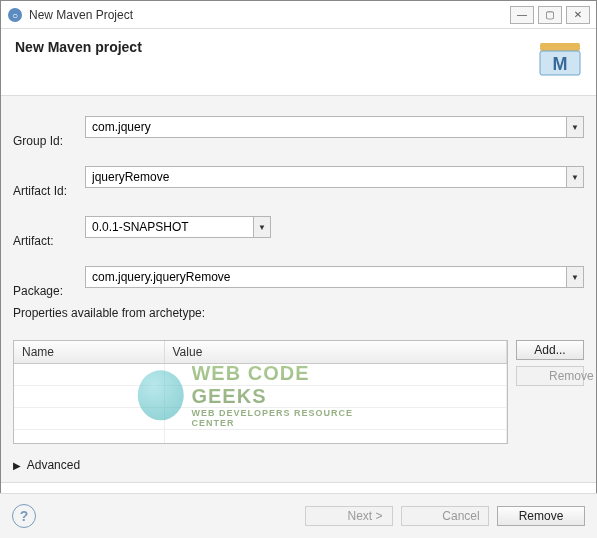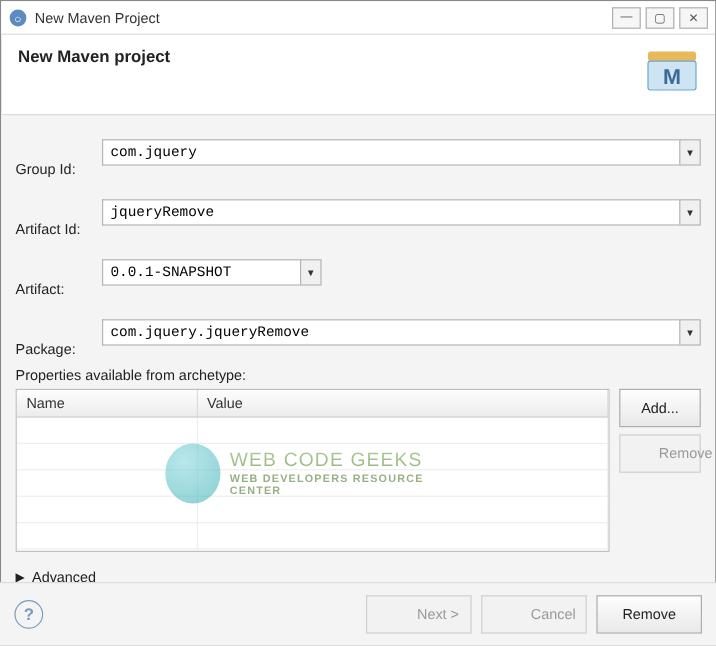--- a/index.html
+++ b/index.html
@@ -36,44 +36,44 @@
       display:flex; align-items:flex-start; justify-content:space-between;
     }
     .header h1 { font-size: 14px; font-weight: bold; color:#222; }
     .header-icon { width:44px;height:40px; }
     
     .form-area { background:#f4f4f4; border-top:1px solid #ddd;border-bottom:1px solid #ddd;padding:10px 12px; }
     .field-row { display:flex; align-items:center; margin-bottom:8px; }
     .field-label { width: 72px; color:#222;margin-top:28px; }
     .field-input {
       flex:1; height:22px; border:1px solid #b5b5b5; background:#fff;
-      padding:0 6px; font-size:12px; font-family:Liberation Mono, monospace;
+      padding:0 6px; font-size:12px; font-family:Liberation Sans, sans-serif;
     }
     .combo { position:relative; display:flex; flex:1; }
     .combo input { flex:1; border-right:none; }
     .combo .caret, .caret-btn {
       width:18px; border:1px solid #b5b5b5; border-left:1px solid #b5b5b5;
       background:#f0f0f0; display:flex;align-items:center;justify-content:center;
       font-size:8px;color:#333;
     }
     .combo-short { flex:0 0 178px; }
-    .props-label { margin-top:6px; margin-bottom:4px; color:#222; }
+    .props-label { margin-top:6px; margin-bottom:20px; color:#222; }
     .props-row { display:flex; gap:8px; }
-    .table-wrap { flex:1; border:1px solid #bfbfbf; background:#fff; height:136px; position:relative; overflow:hidden;}
+    .table-wrap { flex:1; border:1px solid #bfbfbf; background:#fff; height:104px; position:relative; overflow:hidden;}
     table { width:100%; border-collapse:collapse; table-layout:fixed; }
     thead th {
       text-align:left; font-weight:normal; padding:4px 8px; font-size:12px;
       background:linear-gradient(#fdfdfd,#ececec);
       border-bottom:1px solid #c8c8c8; border-right:1px solid #dcdcdc;
       height:22px;
     }
     tbody td { border-bottom:1px solid #eee; border-right:1px solid #eee; height:22px; }
     .side-btns { display:flex; flex-direction:column; gap:6px; width:68px; }
     .btn {
-      height:32px; border:1px solid #adadad; background:linear-gradient(#fdfdfd,#e9e9e9);
+      height:20px; border:1px solid #adadad; background:linear-gradient(#fdfdfd,#e9e9e9);
       font-size:12px; font-family:inherit; color:#222; cursor:pointer;
     }
     .btn:disabled { color:#9a9a9a; cursor:default; background:#f2f2f2; border-color:#cfcfcf;padding-left:32px;}
     .advanced { display:flex;align-items:center;gap:6px;margin-top:14px;color:#222; cursor:pointer;}
     .adv-arrow { font-size:10px; }
     
     .footer {
       position:absolute; bottom:0; left:0; right:0;
       border-top:1px solid #ddd; background:#f4f4f4;
       padding:10px 12px; display:flex; align-items:center; gap:8px;
@@ -84,21 +84,21 @@
       margin-right:auto;
     }
     .footer .btn { width:88px; }
     .watermark {
       position:absolute; left:50%; top:50%; transform:translate(-50%,-45%);
       opacity:0.55; pointer-events:none; text-align:left; display:flex; align-items:center; gap:8px;
     }
     .watermark .globe { width:50px;height:50px;border-radius:50%;
       background: radial-gradient(circle at 35% 30%, #7fd6dc, #2aa7ad);
       position:relative; }
-    .watermark .txt1 { font-size:16px; font-weight:normal; letter-spacing:1px;
+    .watermark .txt1 { font-size:20px; font-weight:bold; letter-spacing:1px;
       background: linear-gradient(#6aa23a,#3f6f1f); -webkit-background-clip:text; color:transparent; }
     .watermark .txt2 { font-size:9px; letter-spacing:1px; color:#3f6f1f; font-weight:bold;}
   </style>
 </head>
 <body>
 
 <div class="titlebar">
   <span class="icon">
     <svg viewBox="0 0 16 16" width="16" height="16">
         <circle cx="8" cy="8" r="7" fill="#5b8bbf"></circle>

